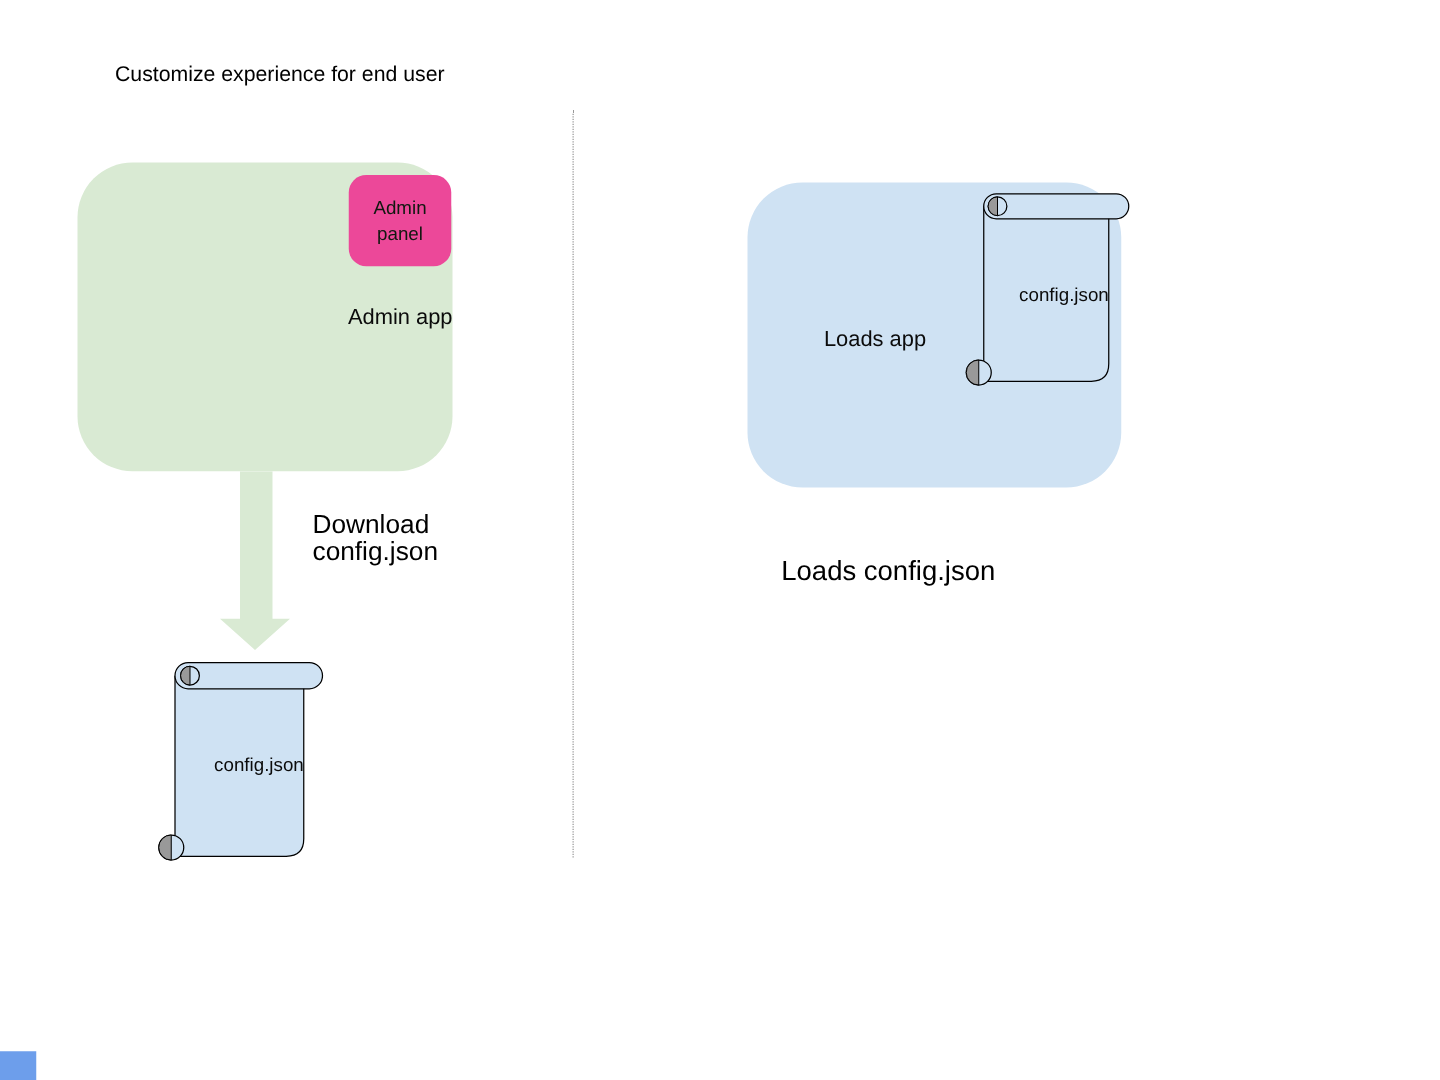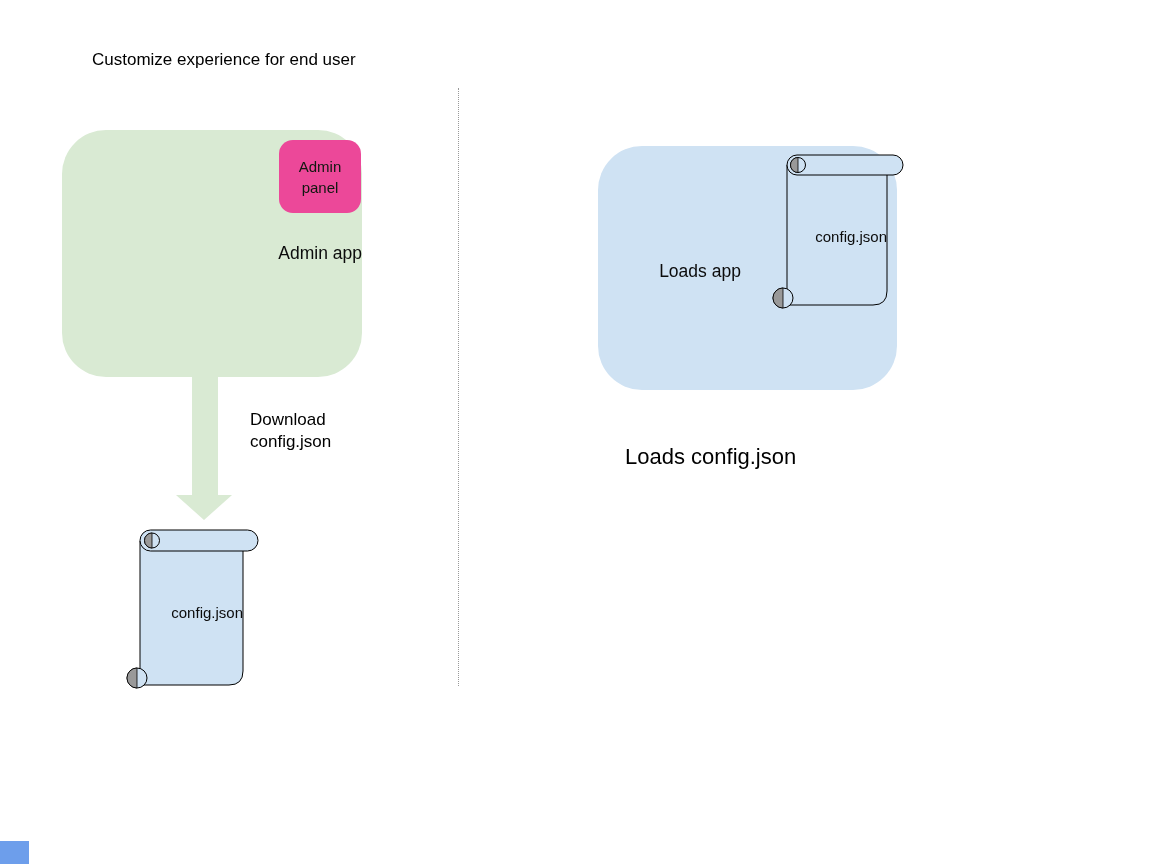--- a/index.html
+++ b/index.html
@@ -59,21 +59,21 @@
     font-size: 15px;
     line-height: 21px;
     color: #101810;
   }
 
   #download-arrow { left: 170px; top: 377px; }
 
   #download-label {
     left: 250px; top: 409px;
     width: 104px;
-    font-size: 17px;
+    font-size: 21px;
     line-height: 22px;
   }
 
   #demo-app-box {
     left: 598px; top: 146px;
     width: 299px; height: 244px;
     background: #cfe2f3;
     border-radius: 44px;
   }
   #demo-app-label {

